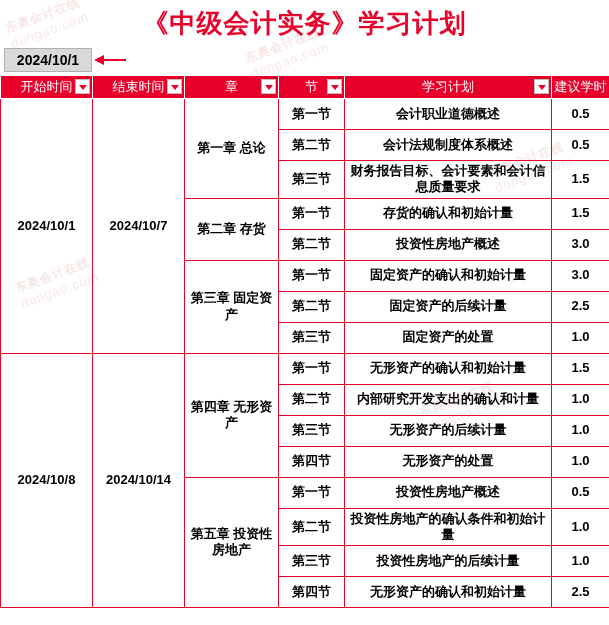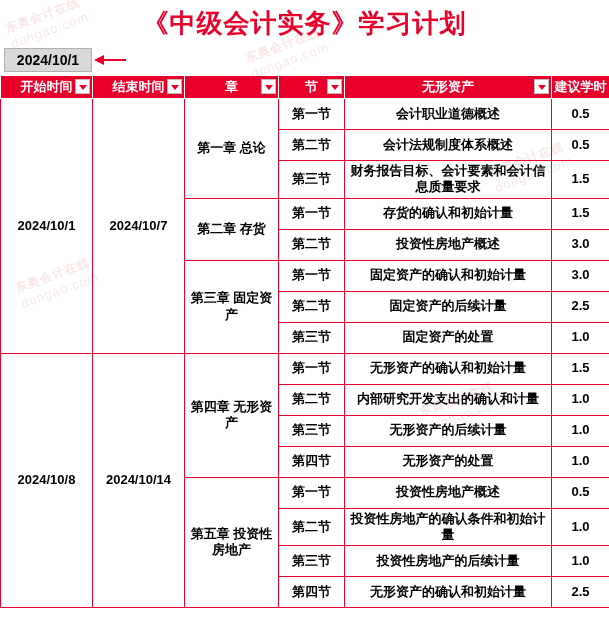--- a/index.html
+++ b/index.html
@@ -84,21 +84,21 @@
     position: relative;
     z-index: 2;
     border-collapse: collapse;
     width: 609px;
     table-layout: fixed;
   }
   table.plan th {
     background: #e8002a;
     color: #ffffff;
     font-size: 13px;
-    font-weight: bold;
+    font-weight: normal;
     height: 22px;
     border: 1px solid #ffffff;
     text-align: center;
     position: relative;
     padding: 0;
   }
   .filter {
     position: absolute;
     right: 2px;
     top: 3px;
@@ -167,21 +167,21 @@
       <col style="width:66px">
       <col style="width:207px">
       <col style="width:58px">
     </colgroup>
     <thead>
       <tr>
         <th><span>开始时间</span><span class="filter"></span></th>
         <th><span>结束时间</span><span class="filter"></span></th>
         <th><span>章</span><span class="filter"></span></th>
         <th><span>节</span><span class="filter"></span></th>
-        <th><span>无形资产</span><span class="filter"></span></th>
+        <th><span>学习计划</span><span class="filter"></span></th>
         <th><span>建议学时</span></th>
       </tr>
     </thead>
     <tbody>
       <tr>
         <td class="date" rowspan="8">2024/10/1</td>
         <td class="date" rowspan="8">2024/10/7</td>
         <td class="chap" rowspan="3">第一章  总论</td>
         <td class="sec">第一节</td>
         <td class="cont">会计职业道德概述</td>

